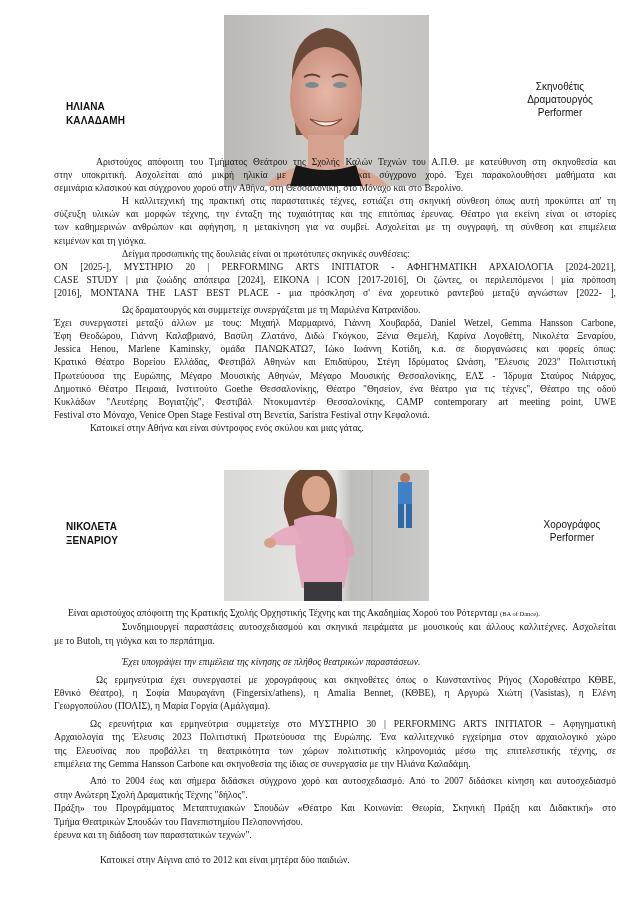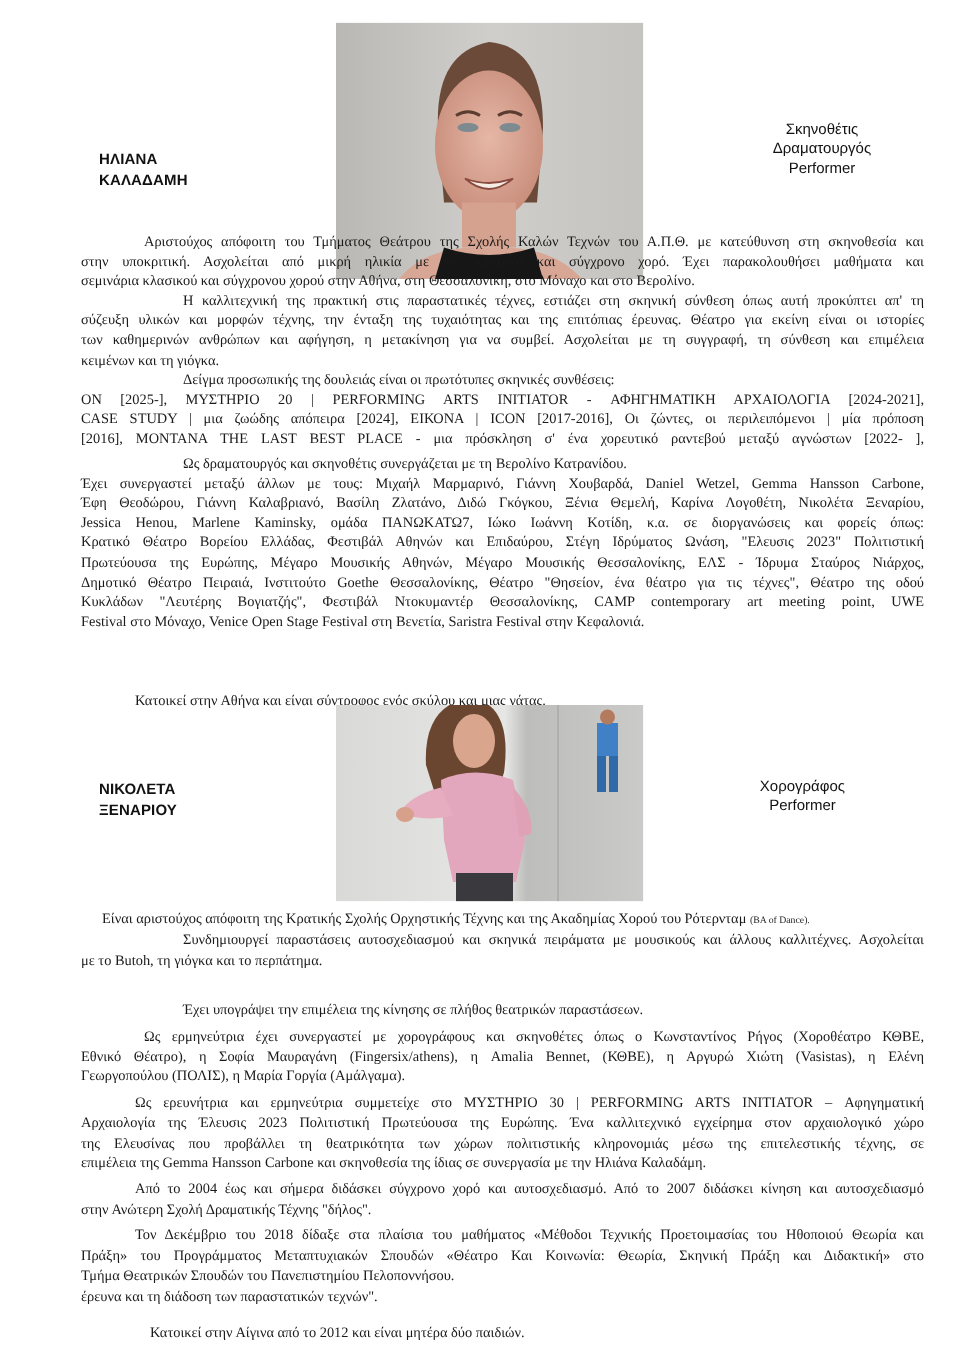--- a/index.html
+++ b/index.html
@@ -10,21 +10,21 @@
   .role { position: absolute; font-family: "Liberation Sans", sans-serif; font-size: 10px; line-height: 13px; color: #111; text-align: center; width: 120px; }
 
   .photo { position: absolute; overflow: hidden; }
   .photo svg { display: block; width: 100%; height: 100%; }
 
   .body-text { position: absolute; left: 54px; width: 562px; font-family: "Liberation Serif", serif; font-size: 9.6px; line-height: 13.1px; color: #1a1a1a; text-align: justify; }
   .ln { display: block; white-space: nowrap; text-align: justify; text-align-last: justify; }
   .ln.last { text-align-last: left; }
   .ind1 { padding-left: 42px; }
   .ind2 { padding-left: 68px; }
-  .ind3 { padding-left: 36px; margin-top: 40px; }
+  .ind3 { padding-left: 36px; }
   .ind4 { padding-left: 46px; }
   .small { font-size: 6.5px; }
   em { font-style: italic; }
 </style>
 </head>
 <body>
 
 <div class="page">
 
   <div class="name" style="left:66px; top:100px;">
@@ -52,39 +52,39 @@
       <path d="M42 171 Q60 148 102 150 Q144 148 164 171 Z" fill="#d8a694"></path>
       <path d="M66 171 L72 150 Q102 160 132 150 L138 171 Z" fill="#161616"></path>
       <ellipse cx="88" cy="70" rx="7" ry="3" fill="#7d8a90"></ellipse>
       <ellipse cx="116" cy="70" rx="7" ry="3" fill="#7d8a90"></ellipse>
       <path d="M80 62 Q88 57 96 62" stroke="#5a3d30" stroke-width="2" fill="none"></path>
       <path d="M108 62 Q116 57 124 62" stroke="#5a3d30" stroke-width="2" fill="none"></path>
       <path d="M86 104 Q102 118 118 104 Q102 110 86 104 Z" fill="#f4ede4" stroke="#8a4a40" stroke-width="1.2"></path>
     </svg>
   </div>
 
-  <div class="role" style="left:488px; top:80px;">
+  <div class="role" style="left:500px; top:80px;">
     <span style="display:block">Σκηνοθέτις</span>
     <span style="display:block">Δραματουργός</span>
     <span style="display:block">Performer</span>
   </div>
 
   <div class="body-text" style="top:155px;">
     <span class="ln ind1">Αριστούχος απόφοιτη του Τμήματος Θεάτρου της Σχολής Καλών Τεχνών του Α.Π.Θ. με κατεύθυνση στη σκηνοθεσία και</span>
     <span class="ln">στην υποκριτική. Ασχολείται από μικρή ηλικία με τον κλασικό και σύγχρονο χορό. Έχει παρακολουθήσει μαθήματα και</span>
     <span class="ln last">σεμινάρια κλασικού και σύγχρονου χορού στην Αθήνα, στη Θεσσαλονίκη, στο Μόναχο και στο Βερολίνο.</span>
     <span class="ln ind2">Η καλλιτεχνική της πρακτική στις παραστατικές τέχνες, εστιάζει στη σκηνική σύνθεση όπως αυτή προκύπτει απ' τη</span>
     <span class="ln">σύζευξη υλικών και μορφών τέχνης, την ένταξη της τυχαιότητας και της επιτόπιας έρευνας. Θέατρο για εκείνη είναι οι ιστορίες</span>
     <span class="ln">των καθημερινών ανθρώπων και αφήγηση, η μετακίνηση για να συμβεί. Ασχολείται με τη συγγραφή, τη σύνθεση και επιμέλεια</span>
     <span class="ln last">κειμένων και τη γιόγκα.</span>
     <span class="ln last ind2">Δείγμα προσωπικής της δουλειάς είναι οι πρωτότυπες σκηνικές συνθέσεις:</span>
     <span class="ln">ON [2025-], ΜΥΣΤΗΡΙΟ 20 | PERFORMING ARTS INITIATOR - ΑΦΗΓΗΜΑΤΙΚΗ ΑΡΧΑΙΟΛΟΓΙΑ [2024-2021],</span>
     <span class="ln">CASE STUDY | μια ζωώδης απόπειρα [2024], ΕΙΚΟΝΑ | ICON [2017-2016], Οι ζώντες, οι περιλειπόμενοι | μία πρόποση</span>
     <span class="ln">[2016], MONTANA THE LAST BEST PLACE - μια πρόσκληση σ' ένα χορευτικό ραντεβού μεταξύ αγνώστων [2022- ],</span>
-    <span class="ln last ind2" style="margin-top:4px;">Ως δραματουργός και σκηνοθέτις συνεργάζεται με τη Βερολίνο Κατρανίδου.</span>
+    <span class="ln last ind2" style="margin-top:4px;">Ως δραματουργός και συμμετείχε συνεργάζεται με τη Μαριλένα Κατρανίδου.</span>
     <span class="ln">Έχει συνεργαστεί μεταξύ άλλων με τους: Μιχαήλ Μαρμαρινό, Γιάννη Χουβαρδά, Daniel Wetzel,  Gemma Hansson Carbone,</span>
     <span class="ln">Έφη Θεοδώρου, Γιάννη Καλαβριανό, Βασίλη Ζλατάνο, Διδώ Γκόγκου, Ξένια Θεμελή, Καρίνα Λογοθέτη, Νικολέτα Ξεναρίου,</span>
     <span class="ln">Jessica Henou, Marlene Kaminsky, ομάδα ΠΑΝΩΚΑΤΩ7, Ιώκο Ιωάννη Κοτίδη, κ.α. σε διοργανώσεις και φορείς όπως:</span>
     <span class="ln">Κρατικό Θέατρο Βορείου Ελλάδας, Φεστιβάλ Αθηνών και Επιδαύρου, Στέγη Ιδρύματος Ωνάση, "Ελευσις 2023" Πολιτιστική</span>
     <span class="ln">Πρωτεύουσα της Ευρώπης, Μέγαρο Μουσικής Αθηνών, Μέγαρο Μουσικής Θεσσαλονίκης, ΕΛΣ - Ίδρυμα Σταύρος Νιάρχος,</span>
     <span class="ln">Δημοτικό Θέατρο Πειραιά, Ινστιτούτο Goethe Θεσσαλονίκης, Θέατρο "Θησείον, ένα θέατρο για τις τέχνες", Θέατρο της οδού</span>
     <span class="ln">Κυκλάδων "Λευτέρης Βογιατζής", Φεστιβάλ Ντοκυμαντέρ Θεσσαλονίκης, CAMP contemporary art meeting point, UWE</span>
     <span class="ln last">Festival στο Μόναχο, Venice Open Stage Festival στη Βενετία, Saristra Festival στην Κεφαλονιά.</span>
     <span class="ln last ind3">Κατοικεί στην Αθήνα και είναι σύντροφος ενός σκύλου και μιας γάτας.</span>
   </div>
@@ -113,39 +113,38 @@
       <path d="M118 55 Q132 70 130 86 L122 88 Z" fill="#dfa1b6"></path>
       <rect x="80" y="112" width="38" height="19" fill="#3a3a3e"></rect>
       <ellipse cx="46" cy="73" rx="6" ry="5" fill="#d7a08a"></ellipse>
       <rect x="174" y="12" width="14" height="22" fill="#3f80c6"></rect>
       <circle cx="181" cy="8" r="5" fill="#b47a5e"></circle>
       <rect x="174" y="34" width="6" height="24" fill="#2f69a8"></rect>
       <rect x="182" y="34" width="6" height="24" fill="#2f69a8"></rect>
     </svg>
   </div>
 
-  <div class="role" style="left:475px; top:518px;">
+  <div class="role" style="left:512px; top:518px;">
     <span style="display:block">Χορογράφος</span>
     <span style="display:block">Performer</span>
   </div>
 
   <div class="body-text" style="top:606px; line-height:13.4px;">
     <span class="ln last" style="padding-left:14px;"><span>Είναι αριστούχος απόφοιτη της Κρατικής Σχολής Ορχηστικής Τέχνης και της Ακαδημίας Χορού του Ρότερνταμ </span><span class="small">(BA of Dance).</span></span>
     <span class="ln ind2">Συνδημιουργεί παραστάσεις αυτοσχεδιασμού και σκηνικά πειράματα με μουσικούς και άλλους καλλιτέχνες. Ασχολείται</span>
     <span class="ln last">με το Butoh, τη γιόγκα και το περπάτημα.</span>
-    <span class="ln last ind2" style="margin-top:20px;">Έχει υπογράψει την επιμέλεια της κίνησης σε πλήθος θεατρικών παραστάσεων.</span>
+    <span class="ln last ind2" style="margin-top:8px;font-style:italic;">Έχει υπογράψει την επιμέλεια της κίνησης σε πλήθος θεατρικών παραστάσεων.</span>
     <span class="ln ind1" style="margin-top:4px;">Ως ερμηνεύτρια έχει συνεργαστεί με χορογράφους και σκηνοθέτες όπως ο Κωνσταντίνος Ρήγος (Χοροθέατρο ΚΘΒΕ,</span>
     <span class="ln">Εθνικό Θέατρο), η Σοφία Μαυραγάνη (Fingersix/athens), η Amalia Bennet, (ΚΘΒΕ), η Αργυρώ Χιώτη (Vasistas), η Ελένη</span>
     <span class="ln last">Γεωργοπούλου (ΠΟΛΙΣ), η Μαρία Γοργία (Αμάλγαμα).</span>
     <span class="ln ind3" style="margin-top:4px;">Ως ερευνήτρια και ερμηνεύτρια συμμετείχε στο ΜΥΣΤΗΡΙΟ 30 | PERFORMING ARTS INITIATOR – Αφηγηματική</span>
     <span class="ln">Αρχαιολογία της Έλευσις 2023 Πολιτιστική Πρωτεύουσα της Ευρώπης. Ένα καλλιτεχνικό εγχείρημα στον αρχαιολογικό χώρο</span>
     <span class="ln">της Ελευσίνας που προβάλλει τη θεατρικότητα των χώρων πολιτιστικής κληρονομιάς μέσω της επιτελεστικής τέχνης, σε</span>
     <span class="ln last">επιμέλεια της Gemma Hansson Carbone και σκηνοθεσία της ίδιας σε συνεργασία με την Ηλιάνα Καλαδάμη.</span>
     <span class="ln ind3" style="margin-top:4px;">Από το 2004 έως και σήμερα διδάσκει σύγχρονο χορό και αυτοσχεδιασμό. Από το 2007 διδάσκει κίνηση και αυτοσχεδιασμό</span>
     <span class="ln last">στην Ανώτερη Σχολή Δραματικής Τέχνης "δήλος".</span>
-    <span class="ln ind3" style="margin-top:4px;">Τον Δεκέμβριο του 2018 δίδαξε στα πλαίσια του μαθήματος «Μέθοδοι Τεχνικής Προετοιμασίας του Ηθοποιού Θεωρία και</span>
     <span class="ln">Πράξη» του Προγράμματος Μεταπτυχιακών Σπουδών «Θέατρο Και Κοινωνία: Θεωρία, Σκηνική Πράξη και Διδακτική» στο</span>
     <span class="ln last">Τμήμα Θεατρικών Σπουδών του Πανεπιστημίου Πελοποννήσου.</span>
     <span class="ln last">έρευνα και τη διάδοση των παραστατικών τεχνών".</span>
     <span class="ln last ind4" style="margin-top:11px;">Κατοικεί στην Αίγινα από το 2012 και είναι μητέρα δύο παιδιών.</span>
   </div>
 
 </div>
 
 </body></html>

